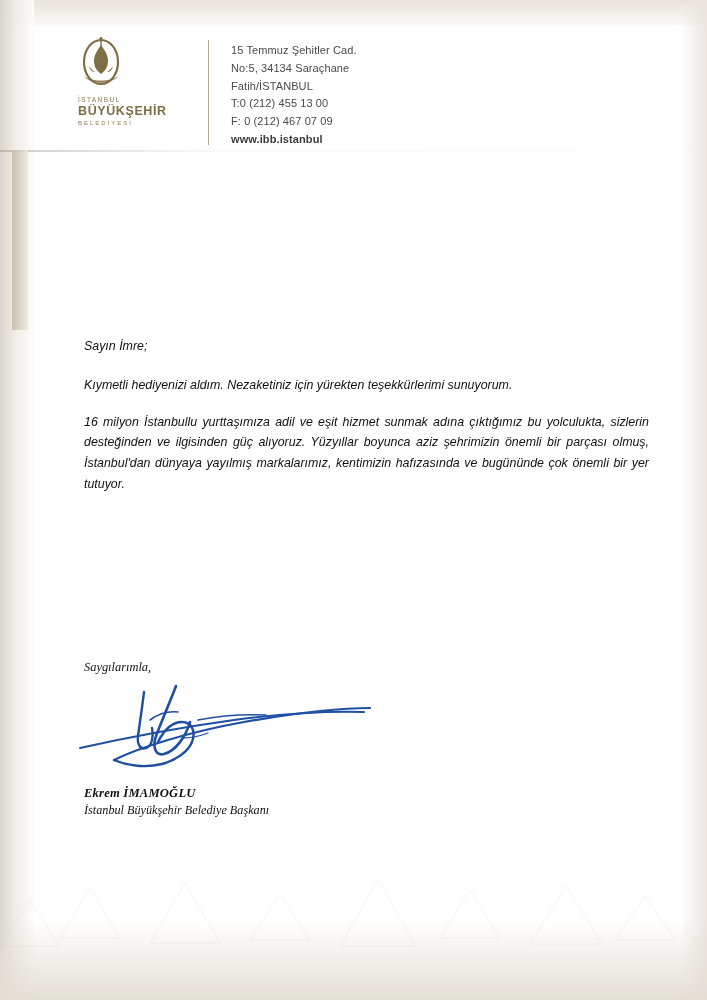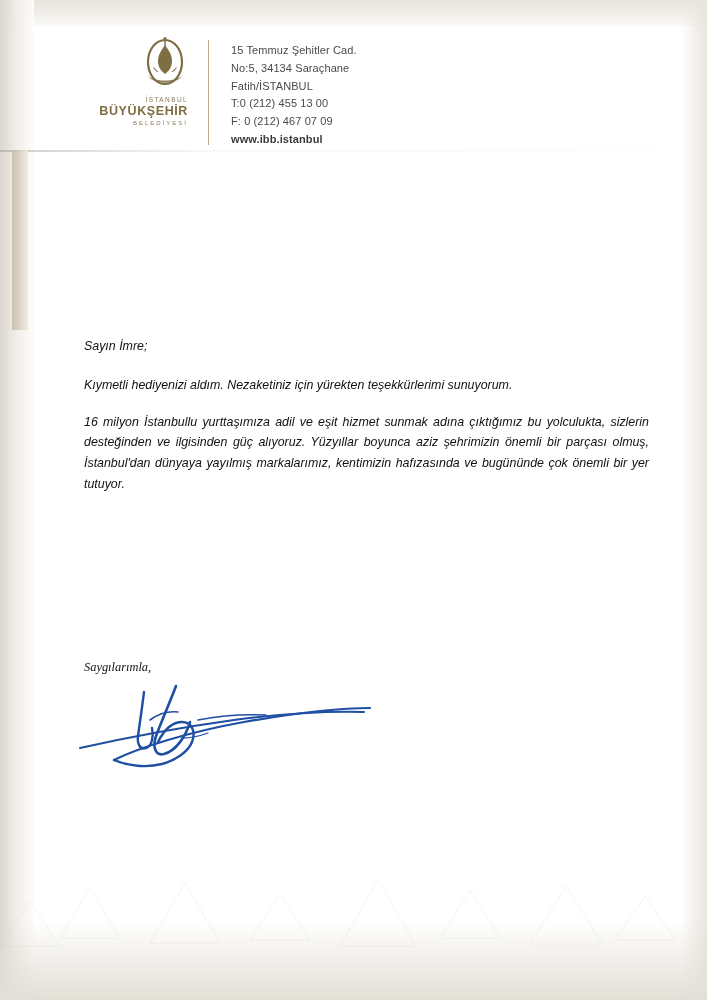--- a/index.html
+++ b/index.html
@@ -66,21 +66,21 @@
   
   .letterhead {
     position: absolute;
     left: 78px;
     top: 36px;
     display: flex;
     align-items: flex-start;
   }
   .logo-block {
     width: 110px;
-    text-align: right;
+    text-align: left;
     color: #7c6a3f;
   }
   .logo-mark {
     width: 46px;
     height: 52px;
     margin: 0 auto 4px auto;
   }
   .logo-line1 {
     font-family: "Liberation Sans", sans-serif;
     font-size: 6.5px;
@@ -260,20 +260,24 @@
       <path d="M118 8 C112 24 104 42 98 58 C94 70 98 78 106 76 C118 73 128 58 132 44" stroke-width="2.6"></path>
       <path d="M100 64 C106 52 114 44 124 44 C134 44 138 54 134 64 C130 74 118 82 104 86 C88 90 70 88 56 82" stroke-width="2.4"></path>
       <path d="M56 82 C80 70 130 54 186 44 C238 35 282 30 312 30" stroke-width="2.2"></path>
       <path d="M22 70 C58 62 118 50 176 42 C230 35 276 33 306 34" stroke-width="2"></path>
       <path d="M140 42 C160 38 186 36 208 37" stroke-width="1.4"></path>
       <path d="M92 42 C100 36 110 33 120 34" stroke-width="1.6"></path>
       <path d="M124 60 C132 60 142 58 150 55" stroke-width="1.3"></path>
     </g>
   </svg>
 
+  <div class="signer">
+    <div class="signer-name">Ekrem İMAMOĞLU</div>
+    <div class="signer-title">İstanbul Büyükşehir Belediye Başkanı</div>
+  </div>
 
   <svg class="watermark" viewBox="0 0 707 120">
     <g fill="none" stroke="#bdbdb5" stroke-width="1">
       <path d="M60 110 L90 60 L120 110 Z"></path>
       <path d="M150 115 L185 55 L220 115 Z"></path>
       <path d="M250 112 L280 66 L310 112 Z"></path>
       <path d="M340 118 L378 52 L416 118 Z"></path>
       <path d="M440 110 L470 62 L500 110 Z"></path>
       <path d="M530 116 L566 58 L602 116 Z"></path>
       <path d="M615 112 L645 68 L675 112 Z"></path>

